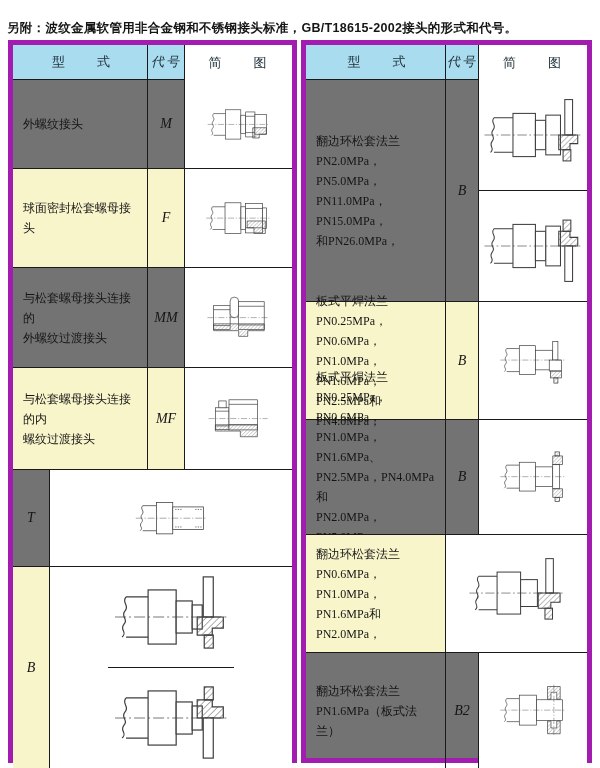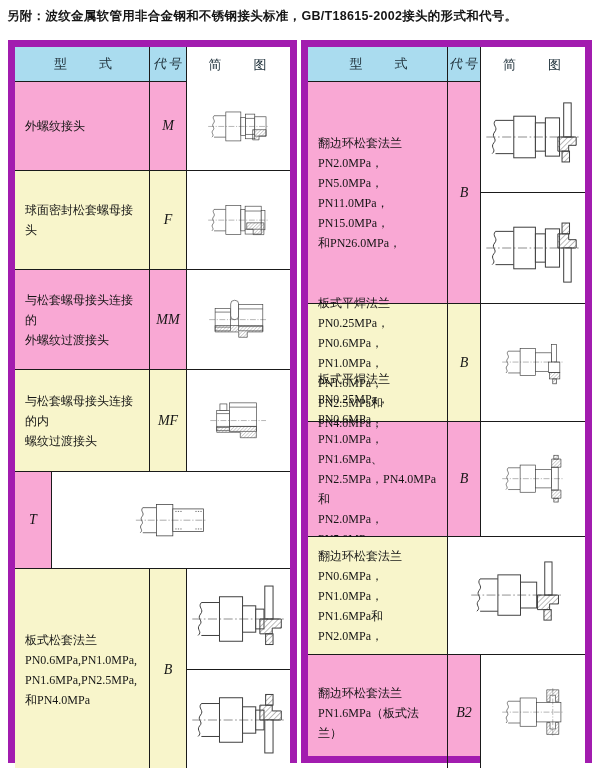--- a/index.html
+++ b/index.html
@@ -1,19 +1,19 @@
 <!DOCTYPE html>
 <html><head>
 <meta charset="utf-8">
 <style>
   html,body{margin:0;padding:0;background:#fff;}
   .page{position:relative;width:600px;height:768px;background:#ffffff;overflow:hidden;
         font-family:"Liberation Sans",sans-serif;color:#151515;}
-  .title{position:absolute;left:7px;top:8px;font-size:12.5px;font-weight:bold;letter-spacing:.3px;}
-  .tbl{position:absolute;top:40px;border:7px solid #a21caf;background:#f9a8d4;display:flex;flex-direction:column;box-sizing:border-box;}
+  .title{position:absolute;left:7px;top:20px;font-size:12.5px;font-weight:bold;letter-spacing:.3px;}
+  .tbl{position:absolute;top:40px;border:5px solid #a21caf;background:#737373;display:flex;flex-direction:column;box-sizing:border-box;}
   .tbl-left{left:8px;width:289px;height:723px;}
   .tbl-right{left:301px;width:291px;height:723px;}
   .trow{display:flex;box-sizing:border-box;border-bottom:1.5px solid #1a1a1a;min-height:0;}
   .trow:last-child{border-bottom:none;}
   .cell{box-sizing:border-box;border-right:1.5px solid #1a1a1a;min-width:0;display:flex;align-items:center;}
   .cell:last-child{border-right:none;}
   .hdr{background:#aadcef;}
   .hdr .cell{justify-content:center;font-size:13px;color:#20323c;letter-spacing:2px;}
   .c-type{flex:0 0 135px;padding:4px 6px 4px 10px;font-family:"Liberation Serif",serif;
           font-size:12px;line-height:20px;}
@@ -140,26 +140,20 @@
             <path d="M15,25 c-5,6 4,8 -1,14 c-5,6 4,8 -1,13 c-5,6 4,8 -2,13"></path>
           <rect class="f" x="37" y="20" width="26" height="50"></rect>
           <rect class="f" x="63" y="27" width="49" height="36"></rect>
           <path d="M67,31 h11 M99,31 h10 M67,59 h11 M99,59 h10" stroke-dasharray="2 2"></path>
           <path class="cl" d="M4,45 H116"></path>
         </svg>
       </div>
     </div>
 
     <div class="trow" style="flex:0 0 201px">
-      <div class="cell c-type hl">
-          <span class="txt">板式松套法兰
-PN0.6MPa,PN1.0MPa,
-PN1.6MPa,PN2.5MPa,
-和PN4.0MPa</span>
-        </div>
       <div class="cell c-code hl">B</div>
       <div class="cell c-diag-split">
         <div class="half">
           <svg class="diag" viewBox="0 0 120 90">
             <path d="M15,25 H37 M15,65 H37"></path>
               <path d="M15,25 c-5,6 4,8 -1,14 c-5,6 4,8 -1,13 c-5,6 4,8 -2,13"></path>
             <rect class="f" x="37" y="18" width="28" height="54"></rect>
             <rect class="f" x="65" y="29" width="16" height="32"></rect>
             <rect class="f" x="81" y="33" width="10" height="24"></rect>
             <rect class="f" x="92" y="5" width="10" height="40"></rect>

